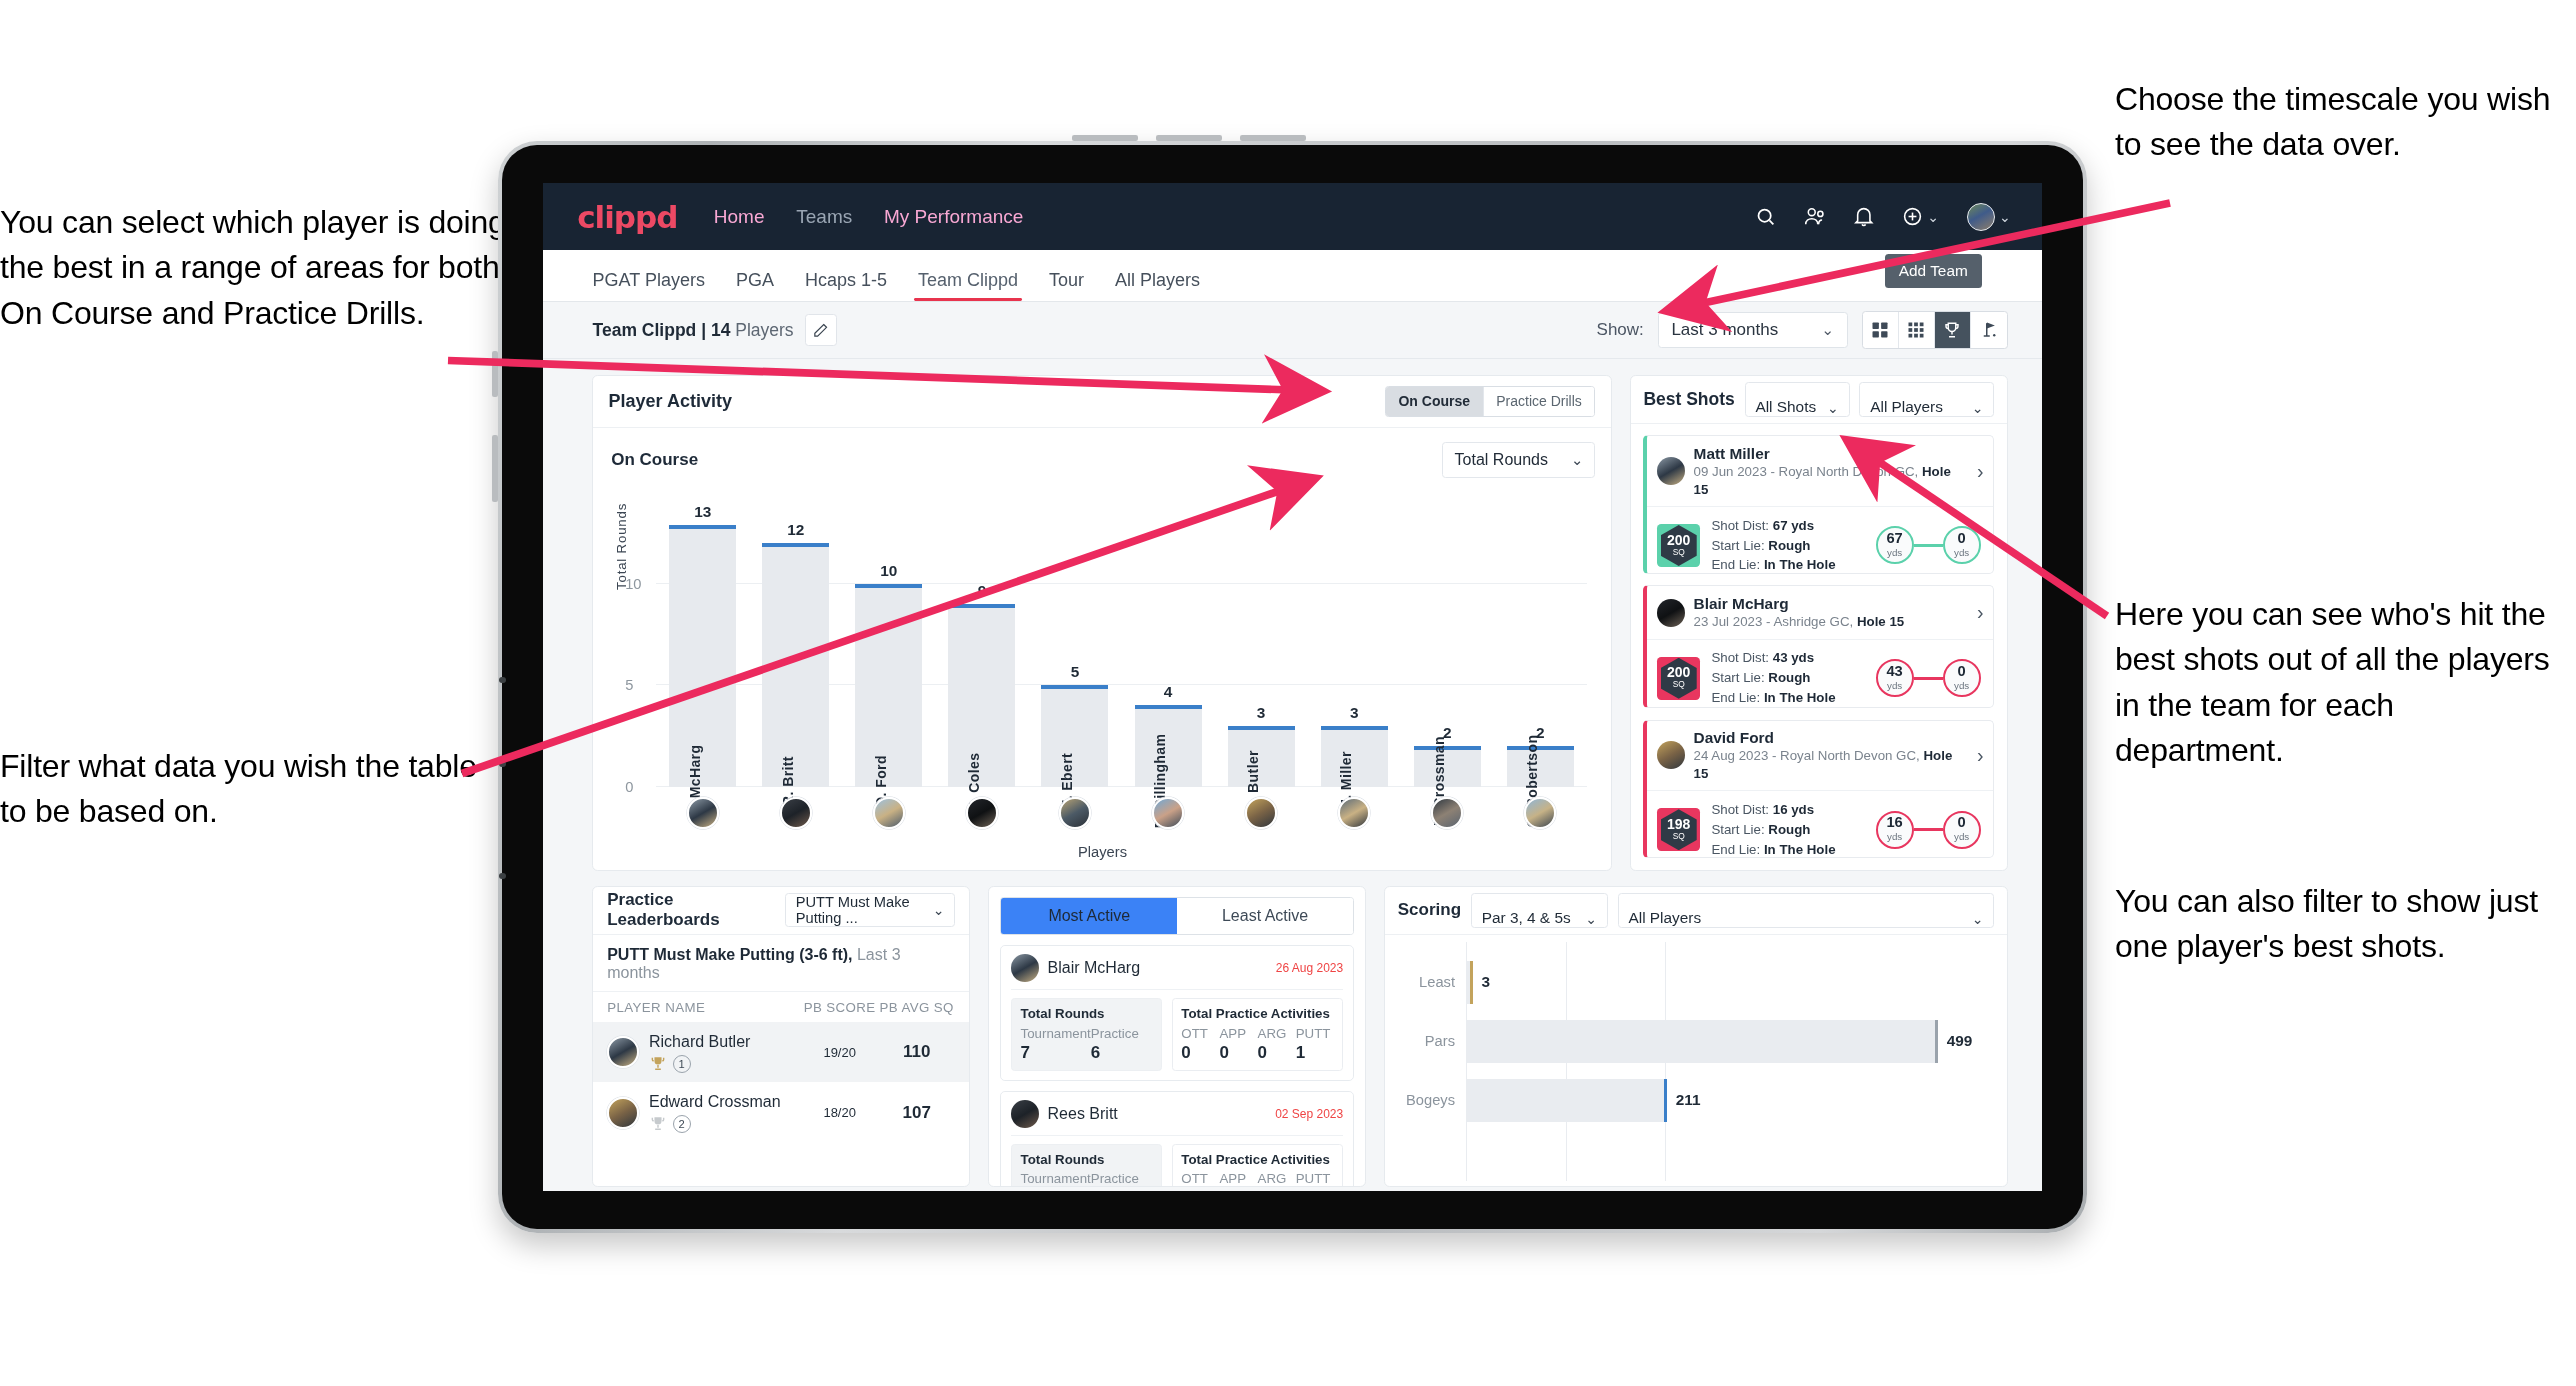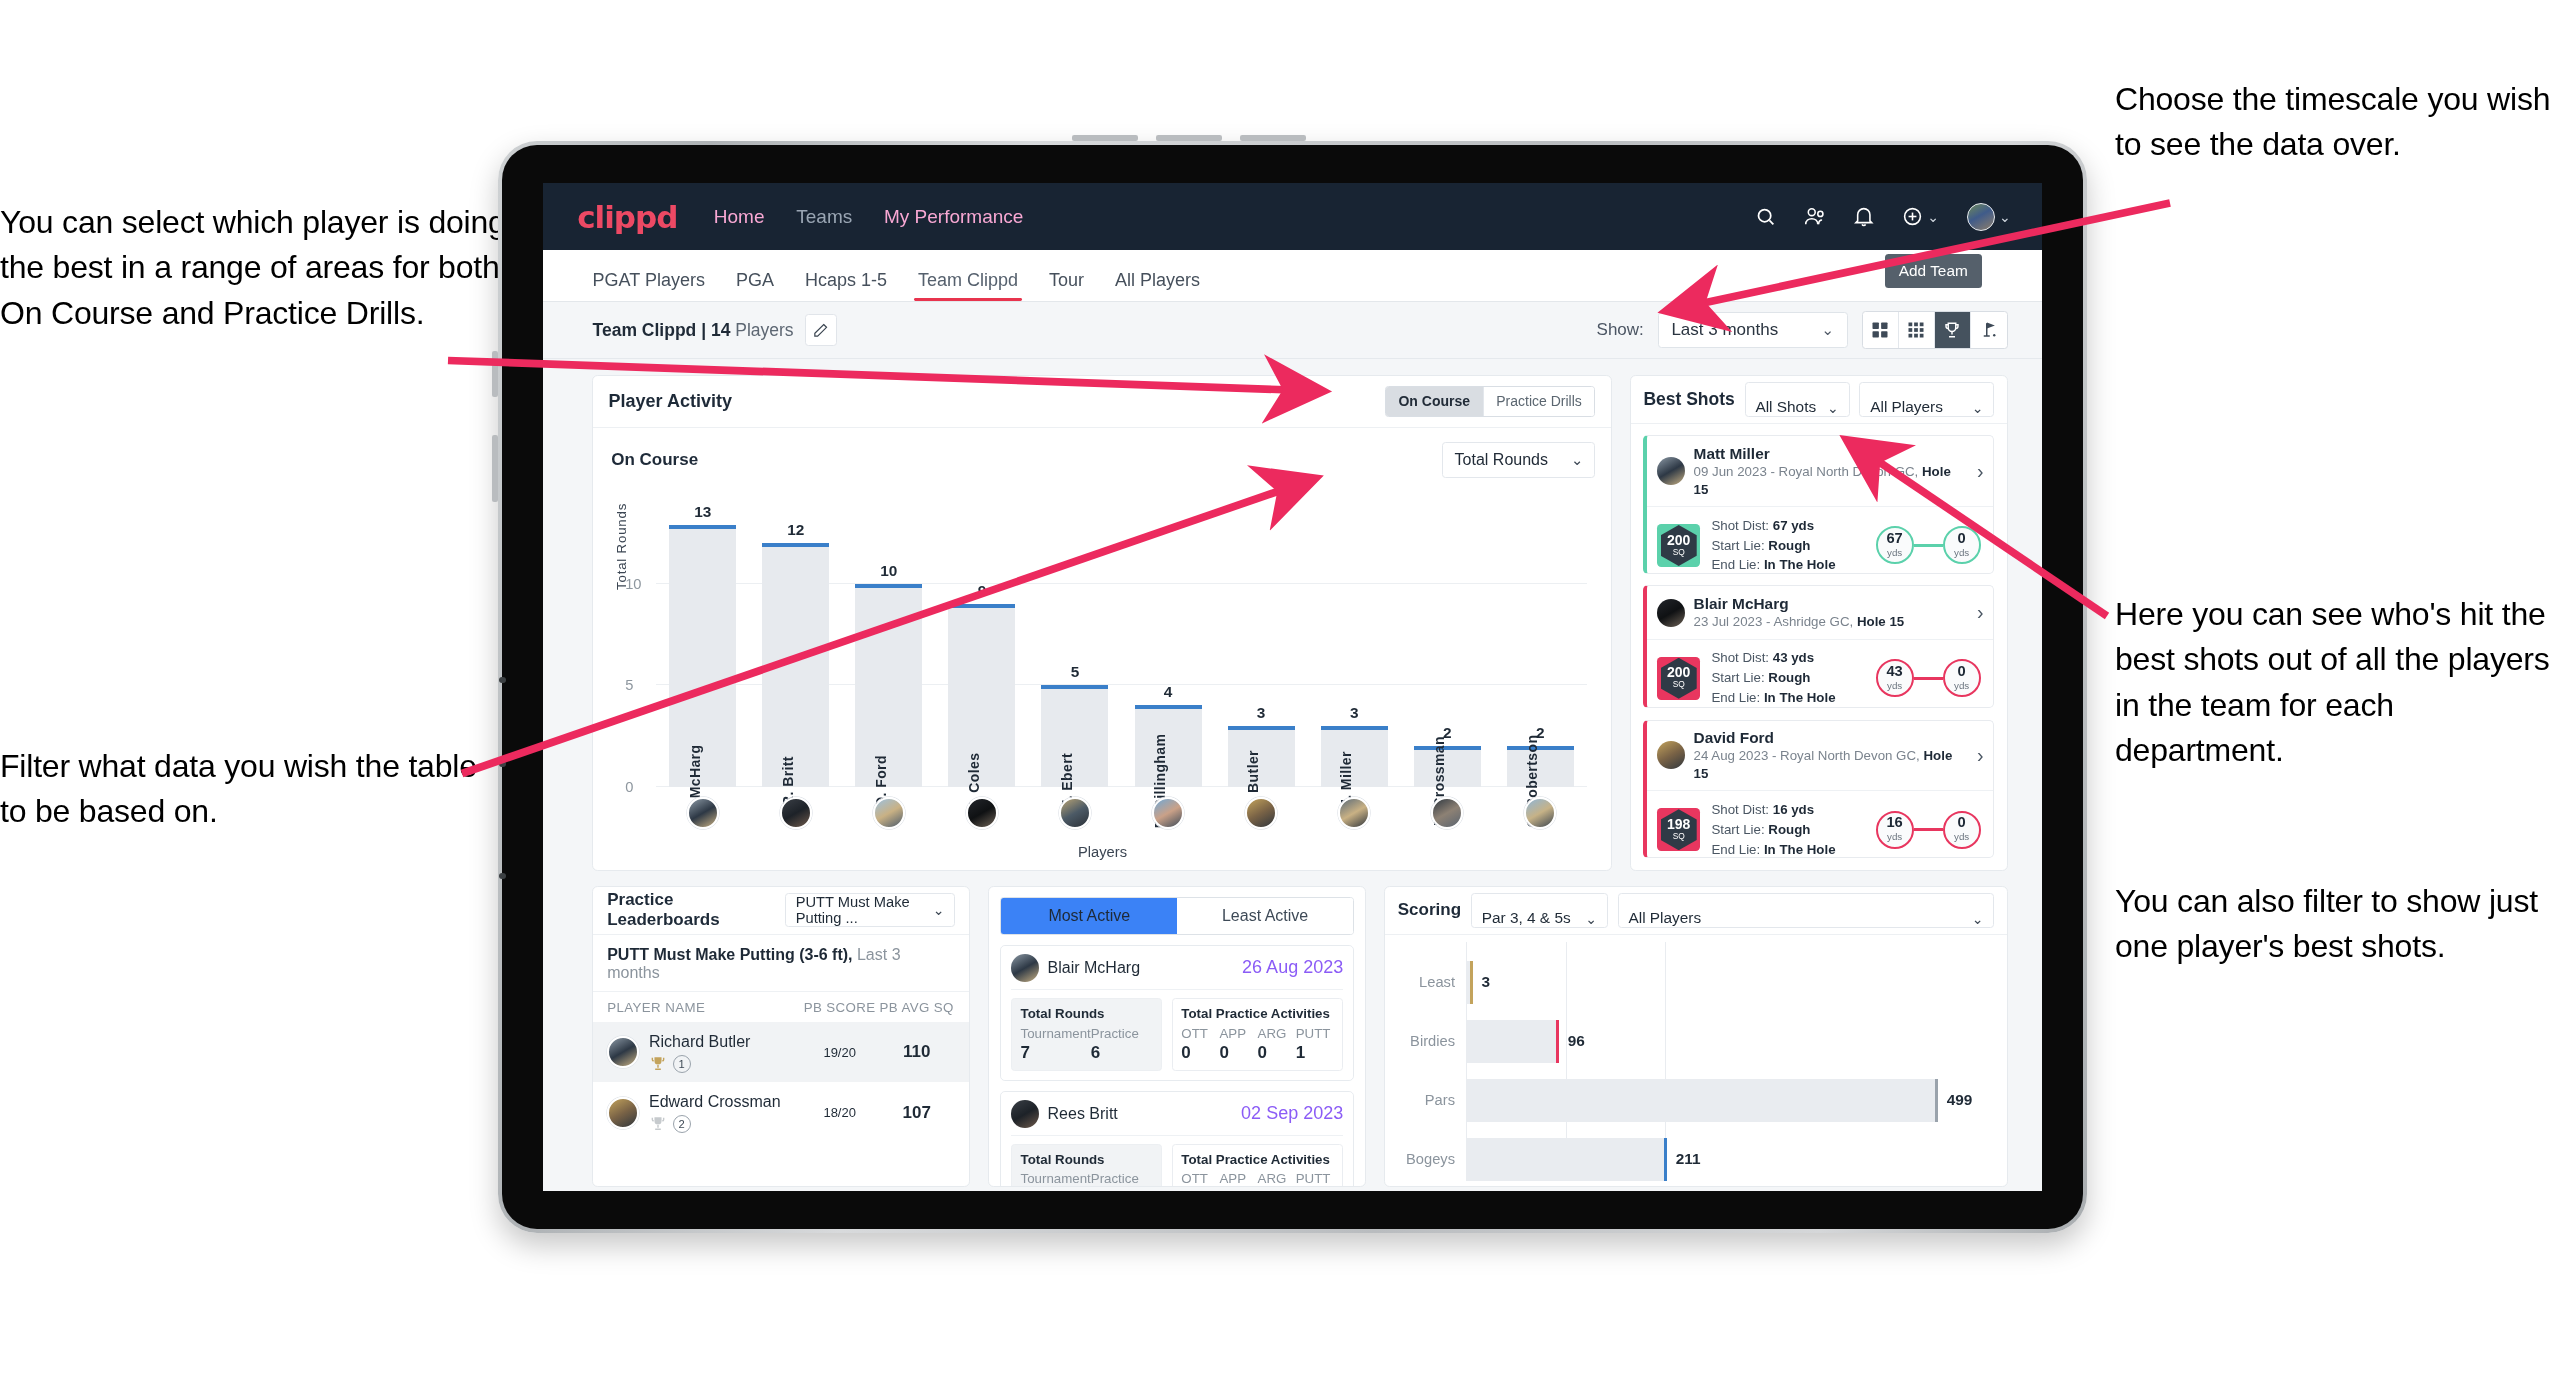--- a/index.html
+++ b/index.html
@@ -297,21 +297,21 @@
   #ma-tabs { display:flex; border:0.7px solid #dde2e7; border-radius:3.5px; overflow:hidden; height:38px; }
   .ma-tab {
     flex:1 1 0; display:flex; align-items:center; justify-content:center;
     font-size:16px; color:#3e4a57; cursor:pointer; background:#fff;
   }
   .ma-tab.active { background:#3b82f6; color:#1e2936;text-align:center; }
   .ma-card { border:0.7px solid #e7ebef; border-radius:4.9px; margin-top:9.8px; padding: 8.4px 9.8px; }
   .ma-top { display:flex; align-items:center; gap:8.4px; padding-bottom:7px; border-bottom:0.7px solid #eef1f4; }
   .ma-av { width:28px;height:28px;border-radius:50%; flex:0 0 28px; }
   .ma-name { font-size:16px; color:#1f2a36; }
-  .ma-date { margin-left:auto; font-size:18px; color:#8b5cf6; }
+  .ma-date { margin-left:auto; font-size:12px; color:#ef4444; }
   .ma-body { display:flex; gap:9.8px; margin-top:8.4px; }
   .ma-box { border:0.7px solid #eaedf1; border-radius:3.5px; padding:7px 8.4px; }
   .ma-box.shaded { background:#f1f3f5; border-color:#eceff2; flex: 0 0 151px; }
   .ma-box.plain { flex:1 1 auto; }
   .ma-box-title { font-size:13.3px; font-weight:700; color:#1f2a36; margin-bottom:4.2px; }
   .ma-cols { display:flex; }
   .ma-col { flex:1 1 0; }
   .ma-col .k { font-size:13.3px; color:#8b949d; }
   .ma-col .v { font-size:17px; font-weight:700; color:#1f2a36; margin-top:2.8px; }
 
@@ -874,29 +874,20 @@
                 <div class="sc-row">
                   <div class="sc-cat">Least</div>
                   <div class="sc-track">
                     <div class="sc-bar" style="width:0.8%">
                       <div class="sc-cap" style="background:#c3a35c"></div>
                     </div>
                     <div class="sc-num">3</div>
                   </div>
                 </div>
                 <div class="sc-row">
-                  <div class="sc-cat">Birdies</div>
-                  <div class="sc-track">
-                    <div class="sc-bar" style="width:17.142857142857142%">
-                      <div class="sc-cap" style="background:#e8365f"></div>
-                    </div>
-                    <div class="sc-num">96</div>
-                  </div>
-                </div>
-                <div class="sc-row">
                   <div class="sc-cat">Pars</div>
                   <div class="sc-track">
                     <div class="sc-bar" style="width:89.10714285714286%">
                       <div class="sc-cap" style="background:#9aa3ac"></div>
                     </div>
                     <div class="sc-num">499</div>
                   </div>
                 </div>
                 <div class="sc-row">
                   <div class="sc-cat">Bogeys</div>

